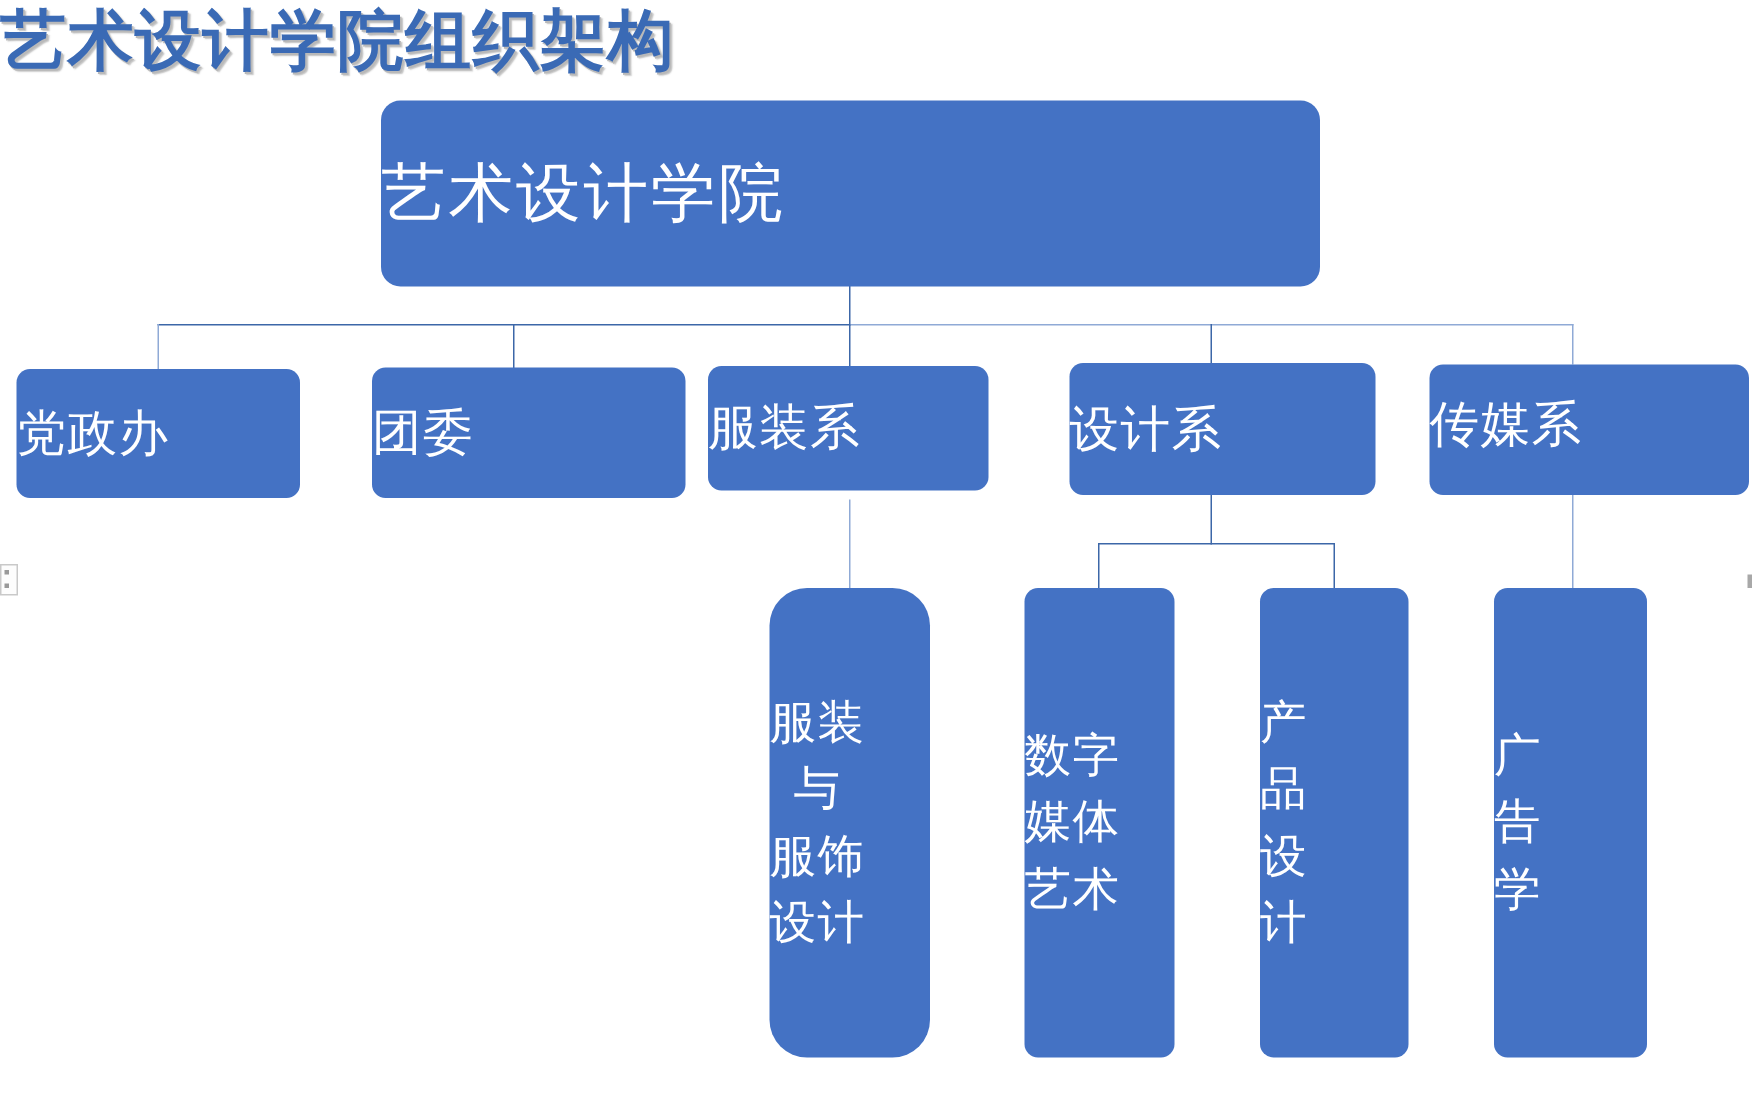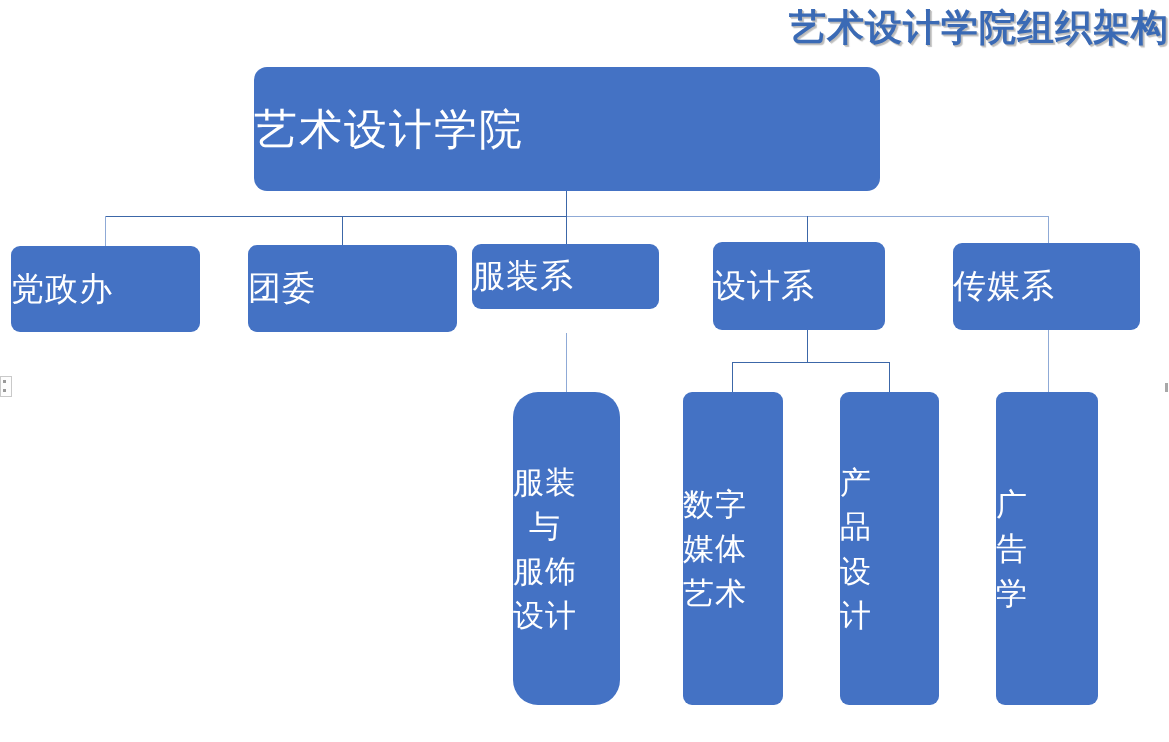--- a/index.html
+++ b/index.html
@@ -17,23 +17,23 @@
     background: #ffffff;
     overflow: hidden;
   }
 
   
   #chart-title {
     position: absolute;
     left: 0;
     top: 2px;
     width: 1169px;
-    text-align: right;
+    text-align: left;
     font-family: "DejaVu Sans", "Liberation Sans", sans-serif;
-    font-size: 37px;
+    font-size: 44px;
     font-weight: bold;
     letter-spacing: 1px;
     color: #3A6AB5;
     line-height: 52px;
     white-space: nowrap;
     -webkit-text-stroke: 2px #ffffff;
     paint-order: stroke fill;
     text-shadow:
        1px 1px 0 #b9b9b9,
        2px 2px 1px rgba(120,120,120,.45);
@@ -146,29 +146,29 @@
   </div>
 
   <div class="node lvl2" style="left:11px; top:246px; width:189px; height:86px;">
     <span class="label">党政办</span>
   </div>
 
   <div class="node lvl2" style="left:248px; top:245px; width:209px; height:87px;">
     <span class="label">团委</span>
   </div>
 
-  <div class="node lvl2" style="left:472px; top:244px; width:187px; height:65px;">
+  <div class="node lvl2" style="left:472px; top:244px; width:187px; height:83px;">
     <span class="label">服装系</span>
   </div>
 
-  <div class="node lvl2" style="left:713px; top:242px; width:172px; height:88px;">
+  <div class="node lvl2" style="left:713px; top:242px; width:204px; height:88px;">
     <span class="label">设计系</span>
   </div>
 
-  <div class="node lvl2" style="left:953px; top:243px; width:187px; height:87px;">
+  <div class="node lvl2" style="left:953px; top:243px; width:213px; height:87px;font-family:Liberation Mono, monospace;">
     <span class="label">传媒系</span>
   </div>
 
   <div class="node lvl3" style="left:513px; top:392px; width:107px; height:313px;border-radius:25px;">
     <span class="label">服装
 与
 服饰
 设计</span>
   </div>
 

